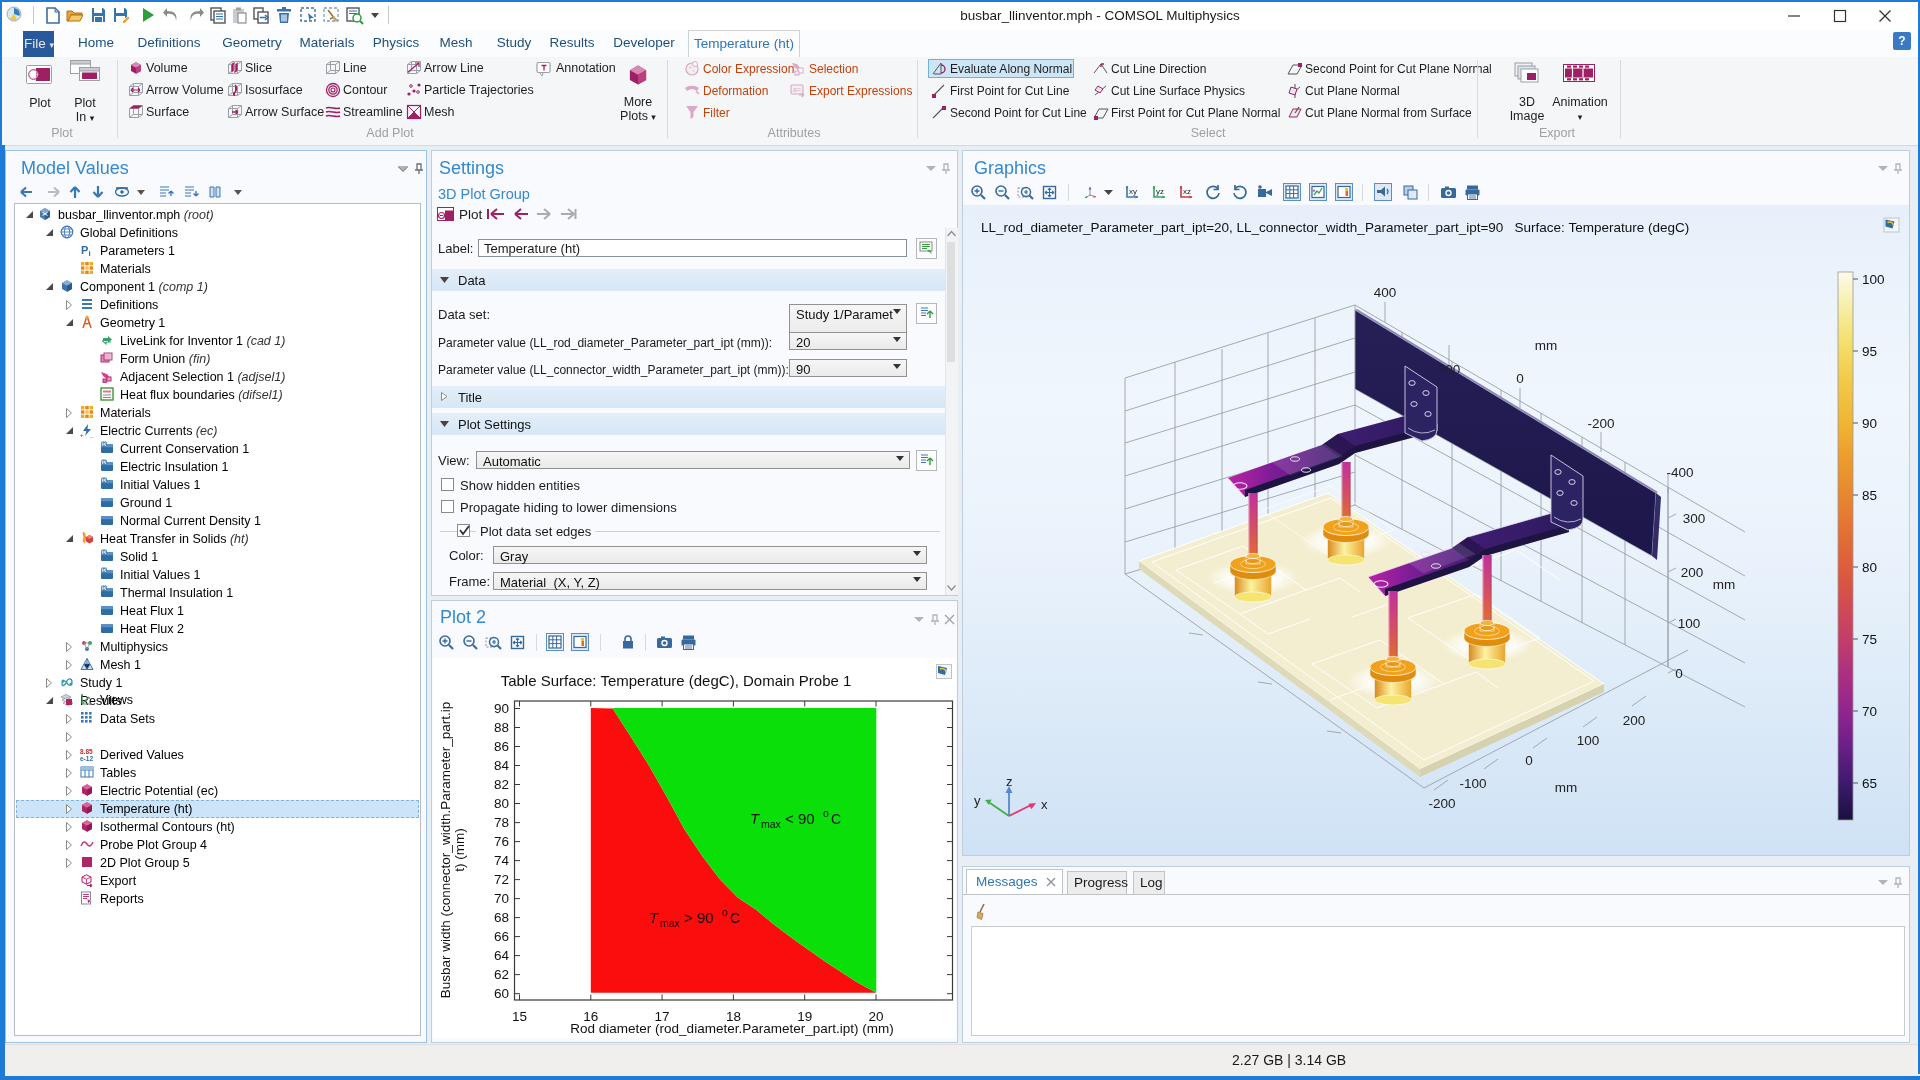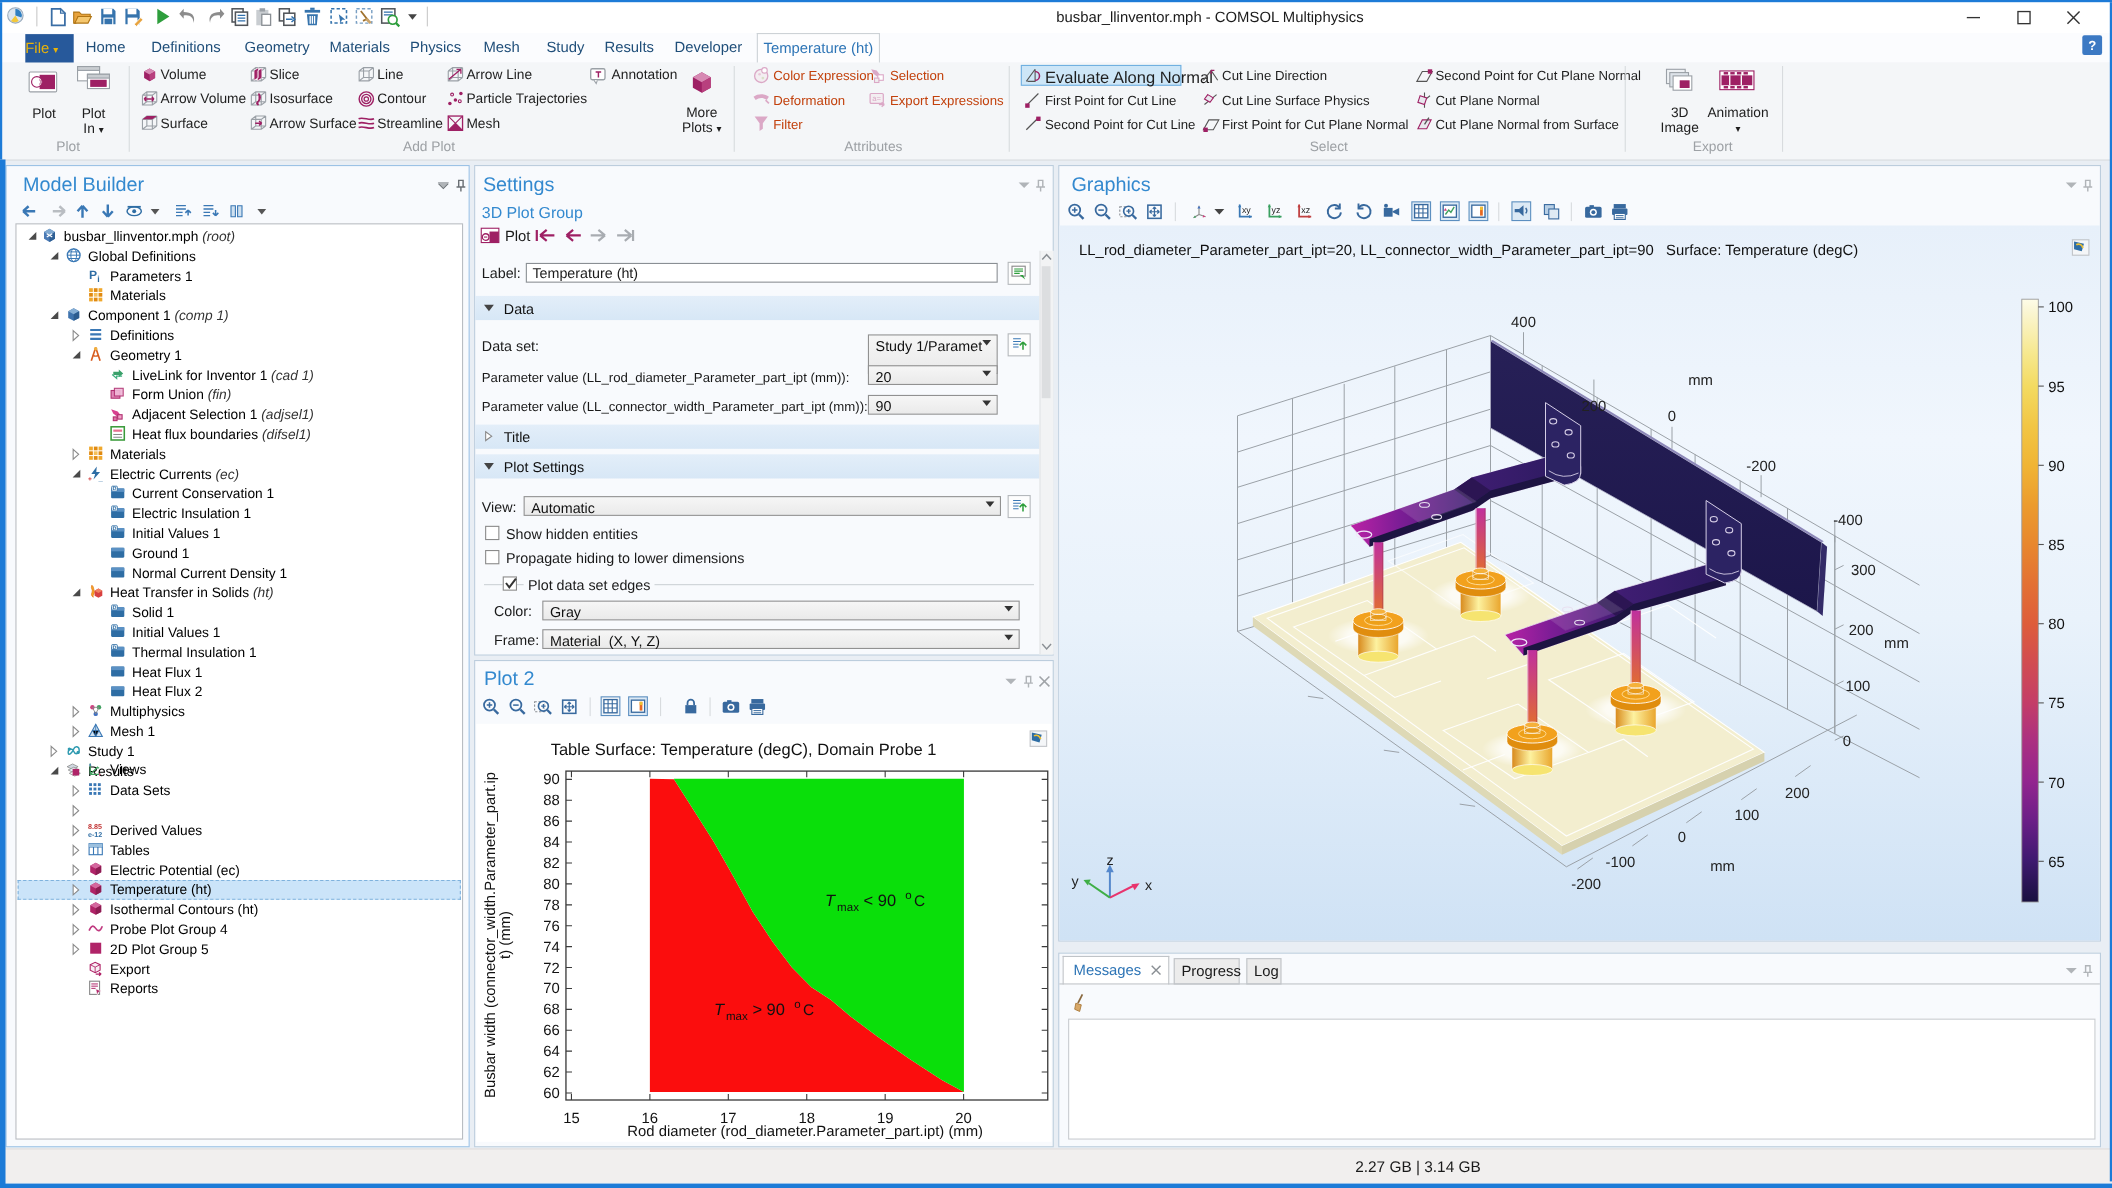--- a/index.html
+++ b/index.html
@@ -110,21 +110,21 @@
     </svg>
 <svg style="left:1832px;top:8px" width="16" height="16">
       <rect x="2.5" y="2.5" width="11" height="11" fill="none" stroke="#333" stroke-width="1.2"></rect>
     </svg>
 <svg style="left:1877px;top:8px" width="16" height="16">
       <path d="M2.5 2.5 L13.5 13.5 M13.5 2.5 L2.5 13.5" stroke="#333" stroke-width="1.3"></path>
     </svg>
 </div>
 
 <div class="abs" style="left:0;top:30px;width:1920px;height:27px;background:#fbfcfe"></div>
-<div class="abs" style="left:23px;top:31px;width:44px;height:26px;background:#27599b;color:#eab308;font-size:13.5px;text-align:left;line-height:26px">File <span style="font-size:9px">▾</span></div>
+<div class="abs" style="left:23px;top:31px;width:31px;height:26px;background:#27599b;color:#e5e5e5;font-size:13.5px;text-align:right;line-height:26px">File <span style="font-size:9px">▾</span></div>
 <div id="tabs">
 <div class="t" style="left:96px;top:35px;font-size:13.5px;color:#1f4e79;transform:translateX(-50%)">Home</div>
 <div class="t" style="left:169px;top:35px;font-size:13.5px;color:#1f4e79;transform:translateX(-50%)">Definitions</div>
 <div class="t" style="left:252px;top:35px;font-size:13.5px;color:#1f4e79;transform:translateX(-50%)">Geometry</div>
 <div class="t" style="left:327px;top:35px;font-size:13.5px;color:#1f4e79;transform:translateX(-50%)">Materials</div>
 <div class="t" style="left:396px;top:35px;font-size:13.5px;color:#1f4e79;transform:translateX(-50%)">Physics</div>
 <div class="t" style="left:456px;top:35px;font-size:13.5px;color:#1f4e79;transform:translateX(-50%)">Mesh</div>
 <div class="t" style="left:514px;top:35px;font-size:13.5px;color:#1f4e79;transform:translateX(-50%)">Study</div>
 <div class="t" style="left:572px;top:35px;font-size:13.5px;color:#1f4e79;transform:translateX(-50%)">Results</div>
 <div class="t" style="left:644px;top:35px;font-size:13.5px;color:#1f4e79;transform:translateX(-50%)">Developer</div>
@@ -261,21 +261,21 @@
       <path d="M9 13 h5 M14 13 l-2.5-2 M14 13 l-2.5 2" stroke="#dba8c6" stroke-width="1.2" fill="none"></path>
     </svg>
 <div class="ribtxt gray" style="left:809px;top:84px;font-size:12px">Export Expressions</div>
 <div class="grplbl" style="left:794px;top:126px;transform:translateX(-50%)">Attributes</div>
 <div class="sep" style="left:917px;top:60px;height:78px"></div>
 <div class="abs" style="left:928px;top:59px;width:146px;height:19px;background:#cde6f7;border:1px solid #70b0e0;box-sizing:border-box"></div>
 <svg style="left:931px;top:61px" width="16" height="16" viewBox="0 0 16 16">
       <path d="M2 13 L10 2 M10 2 v11 h-7" stroke="#555" stroke-width="1" fill="none"></path>
       <path d="M10 4 a4 4 0 0 1 0 8" fill="none" stroke="#9e2064" stroke-width="1.4"></path>
     </svg>
-<div class="ribtxt" style="left:950px;top:62px;font-size:15px">Evaluate Along Normal</div>
+<div class="ribtxt" style="left:950px;top:62px;font-size:12px">Evaluate Along Normal</div>
 <svg style="left:931px;top:83px" width="16" height="16" viewBox="0 0 16 16">
       <path d="M2 13 L13 2" stroke="#555" stroke-width="1.1"></path>
       <rect x="1" y="11" width="4" height="4" fill="#9e2064"></rect>
     </svg>
 <div class="ribtxt" style="left:950px;top:84px;font-size:12px">First Point for Cut Line</div>
 <svg style="left:931px;top:105px" width="16" height="16" viewBox="0 0 16 16">
       <path d="M2 13 L13 2" stroke="#555" stroke-width="1.1"></path>
       <rect x="11" y="1" width="4" height="4" fill="#9e2064"></rect>
     </svg>
 <div class="ribtxt" style="left:950px;top:106px;font-size:12px">Second Point for Cut Line</div>
@@ -333,21 +333,21 @@
       <path d="M9.5 4.5 v9 M20 4.5 v9" stroke="#fff" stroke-width="1.2"></path>
     </svg>
 <div class="ribtxt" style="left:1580px;top:95px;transform:translateX(-50%)">Animation</div>
 <div class="ribtxt" style="left:1580px;top:109px;transform:translateX(-50%)"><span style="font-size:9px">▾</span></div>
 <div class="grplbl" style="left:1557px;top:126px;transform:translateX(-50%)">Export</div>
 <div class="sep" style="left:1620px;top:60px;height:78px"></div>
 </div>
 
 <div class="panel" style="left:5px;top:150px;width:422px;height:893px;border-color:#9cc2e5"></div>
 <div id="modelbuilder">
-<div class="phdr" style="left:21px;top:158px">Model Builder</div>
+<div class="phdr" style="left:21px;top:158px">Model Values</div>
 <svg style="left:398px;top:166px" width="10" height="8">
       <path d="M0 1 l5 5 5-5" fill="#6a6f74" stroke="none"></path>
       <path d="M0 0 h10 l-5 5 z" fill="#6a6f74"></path>
     </svg>
 <svg style="left:414px;top:163px" width="10" height="12">
       <path d="M3 1 h4 v6 h-4 z M1 7 h8 M5 7 v4" stroke="#6a6f74" stroke-width="1.3" fill="none"></path>
     </svg>
 <svg style="left:18px;top:184px" width="230" height="16">
       <path d="M14 8 H3 M3 8 l5-4.5 M3 8 l5 4.5" stroke="#3a78b5" stroke-width="2.2" fill="none"></path>
       <path d="M30 8 h11 M41 8 l-5-4.5 M41 8 l-5 4.5" stroke="#b9bdc2" stroke-width="2.2" fill="none"></path>

